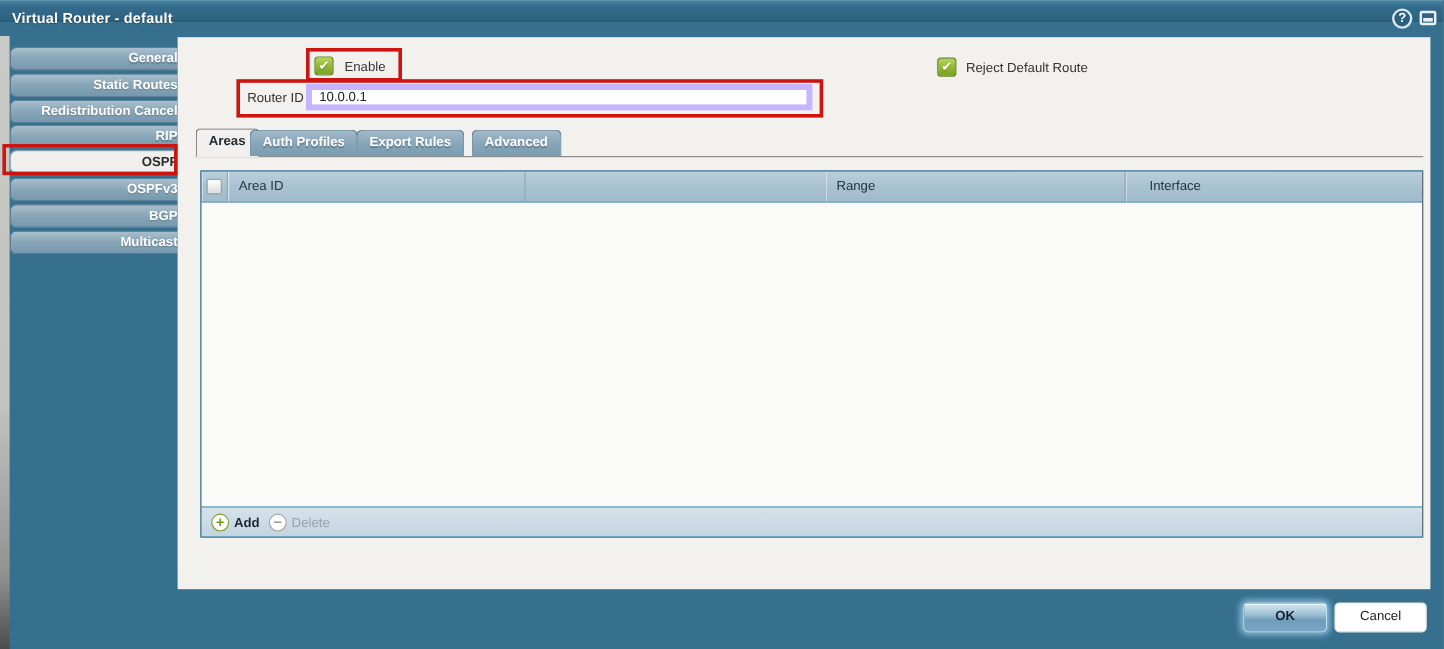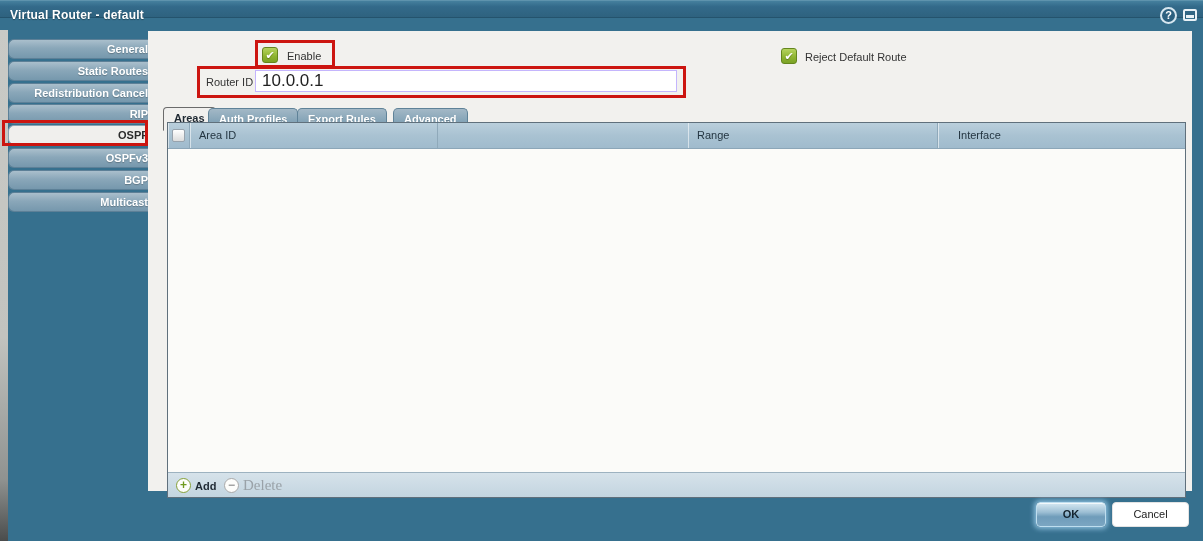--- a/index.html
+++ b/index.html
@@ -69,22 +69,22 @@
   .chk {
     position:absolute; width:16px; height:16px; border-radius:3px;
     background:linear-gradient(180deg,#b6d45e 0%, #8db32f 60%, #7ba226 100%);
     border:1px solid #64861d; cursor:pointer;
     color:#fff; font-size:11px; line-height:14px; text-align:center;
     text-shadow:0 1px 1px rgba(0,0,0,.3);
   }
   .form-label { position:absolute; color:#333; font-size:11px; }
   .text-input {
     position:absolute; left:255px; top:70px; width:422px; height:22px;
-    border:1px solid #c4b5fd; background:#fff; color:#222;
-    font-family:"Liberation Sans", sans-serif; font-size:17px; padding:0 6px;
+    border:5px solid #c4b5fd; background:#fff; color:#222;
+    font-family:"Liberation Sans", sans-serif; font-size:11px; padding:0 6px;
   }
   
   .tabline {
     position:absolute; left:163px; top:107px; width:1023px; height:24px;
     border-bottom:1px solid #8c8c8c;
   }
   .tab {
     position:absolute; top:108px; height:22px; padding:0 10px;
     background:linear-gradient(180deg,#a3b8c6 0%, #86a5b8 55%, #7a9cb1 100%);
     border:1px solid #5f8298; border-bottom:none;
@@ -92,21 +92,21 @@
     color:#fff; font-size:11px; font-weight:bold; line-height:21px;
     text-shadow:0 1px 1px rgba(0,0,0,.25); cursor:pointer;
   }
   .tab.active {
     top:107px; height:24px;
     background:#f1f0ee; border:1px solid #6b6b6b; border-bottom:1px solid #f1f0ee;
     color:#1f2933; text-shadow:none; border-radius:4px 4px 0 0;
   }
   
   .grid {
-    position:absolute; left:167px; top:122px; width:1019px; height:376px;
+    position:absolute; left:167px; top:142px; width:1019px; height:306px;
     border:1px solid #60707c; background:#0ea5e9;
   }
   .grid-header {
     position:absolute; left:0; top:0; right:0; height:26px;
     display:flex;
     background:linear-gradient(180deg,#bacfdc 0%, #a9c2d2 50%, #a0bbcd 100%);
     border-bottom:1px solid #8ca6b8;
   }
   .gh-cell {
     position:relative; height:100%;
@@ -132,21 +132,21 @@
   .foot-btn.add { left:8px; }
   .foot-btn.del { left:56px; cursor:default; }
   .circle-icon {
     width:15px; height:15px; border-radius:50%; background:#fdfdfb;
     font-size:12px; font-weight:bold; text-align:center; line-height:13px;
     margin-right:4px;
   }
   .circle-icon.plus  { border:1px solid #85a038; color:#6f9a1e; }
   .circle-icon.minus { border:1px solid #a9a9a9; color:#9a9a9a; }
   .foot-label-add { font-size:11px; font-weight:bold; color:#1f2933; }
-  .foot-label-del { font-size:15px; color:#9aa2a8;font-family:Liberation Serif, serif; }
+  .foot-label-del { font-size:11px; color:#9aa2a8; }
   
   .btn-ok {
     position:absolute; left:1036px; top:502px; width:70px; height:25px;
     border-radius:4px; border:1px solid #bedeef;
     background:linear-gradient(180deg,#d6e8f2 0%, #9dbfd4 40%, #6f9cba 60%, #7ba6c2 100%);
     color:#14242f; font-size:11px; font-weight:bold; text-align:center; line-height:23px;
     box-shadow:0 0 5px 2px rgba(150,200,230,.85), inset 0 1px 0 rgba(255,255,255,.7);
     cursor:pointer;
   }
   .btn-cancel {

